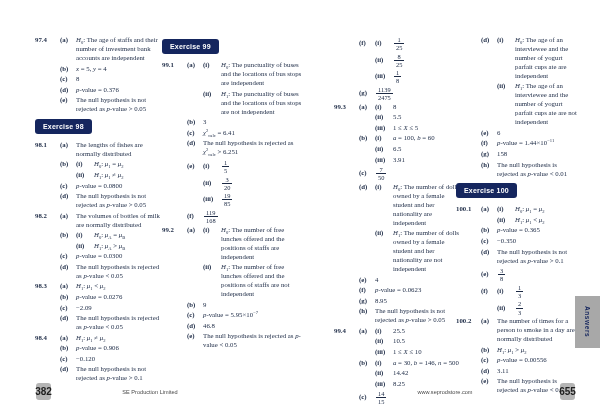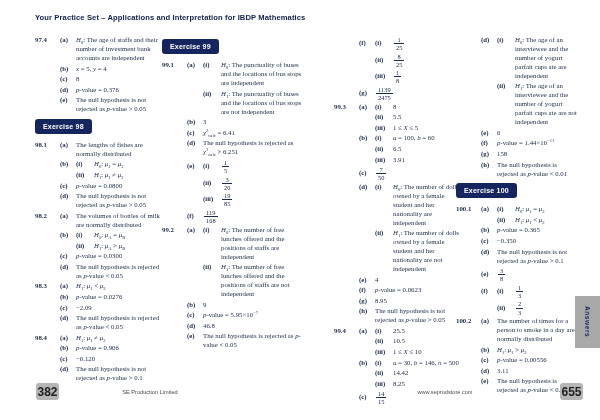--- a/index.html
+++ b/index.html
@@ -40,38 +40,37 @@
   .answers-tab{
     position:absolute;right:0;top:296px;width:25px;height:52px;background:#a8a8a8;
     display:flex;align-items:center;justify-content:center;
   }
   .answers-tab span{
     writing-mode:vertical-rl;
     font-family:"Liberation Sans", sans-serif;font-weight:bold;font-size:6.5px;
     color:#15265e;letter-spacing:.6px;
   }
   .page-num{
-    position:absolute;top:383px;width:23px;height:17px;background:#b5b5b5;border-radius:3px;
+    position:absolute;top:383px;width:15px;height:17px;background:#b5b5b5;border-radius:3px;
     display:flex;align-items:center;justify-content:center;
-    font-family:"Liberation Sans", sans-serif;font-weight:bold;font-size:12px;color:#1e1e1e;
+    font-family:"Liberation Sans", sans-serif;font-weight:bold;font-size:10px;color:#1e1e1e;
   }
   .page-num.left{left:36px;}
   .page-num.right{left:560px;}
   .footer-text{
     position:absolute;top:389px;font-size:5.6px;color:#4a4a4a;
     font-family:"Liberation Sans", sans-serif;text-align:center;
   }
   .footer-text.left{left:0;width:300px;}
   .footer-text.right{left:300px;width:290px;}
 </style>
 </head>
 <body>
 
 <div class="spread">
-  <div class="running-head">Your Practice Set – Applications and Interpretation for IBDP Mathematics</div>
 
   <div class="col" id="col1">
       <div class="row">
         <span class="cell num-cell">97.4</span>
         <span class="cell letter-cell">(a)</span>
         <span class="content"><i>H</i><sub>0</sub>: The age of staffs and their number of investment bank accounts are independent</span>
       </div>
       <div class="row">
         <span class="cell num-cell"></span>
         <span class="cell letter-cell">(b)</span>

